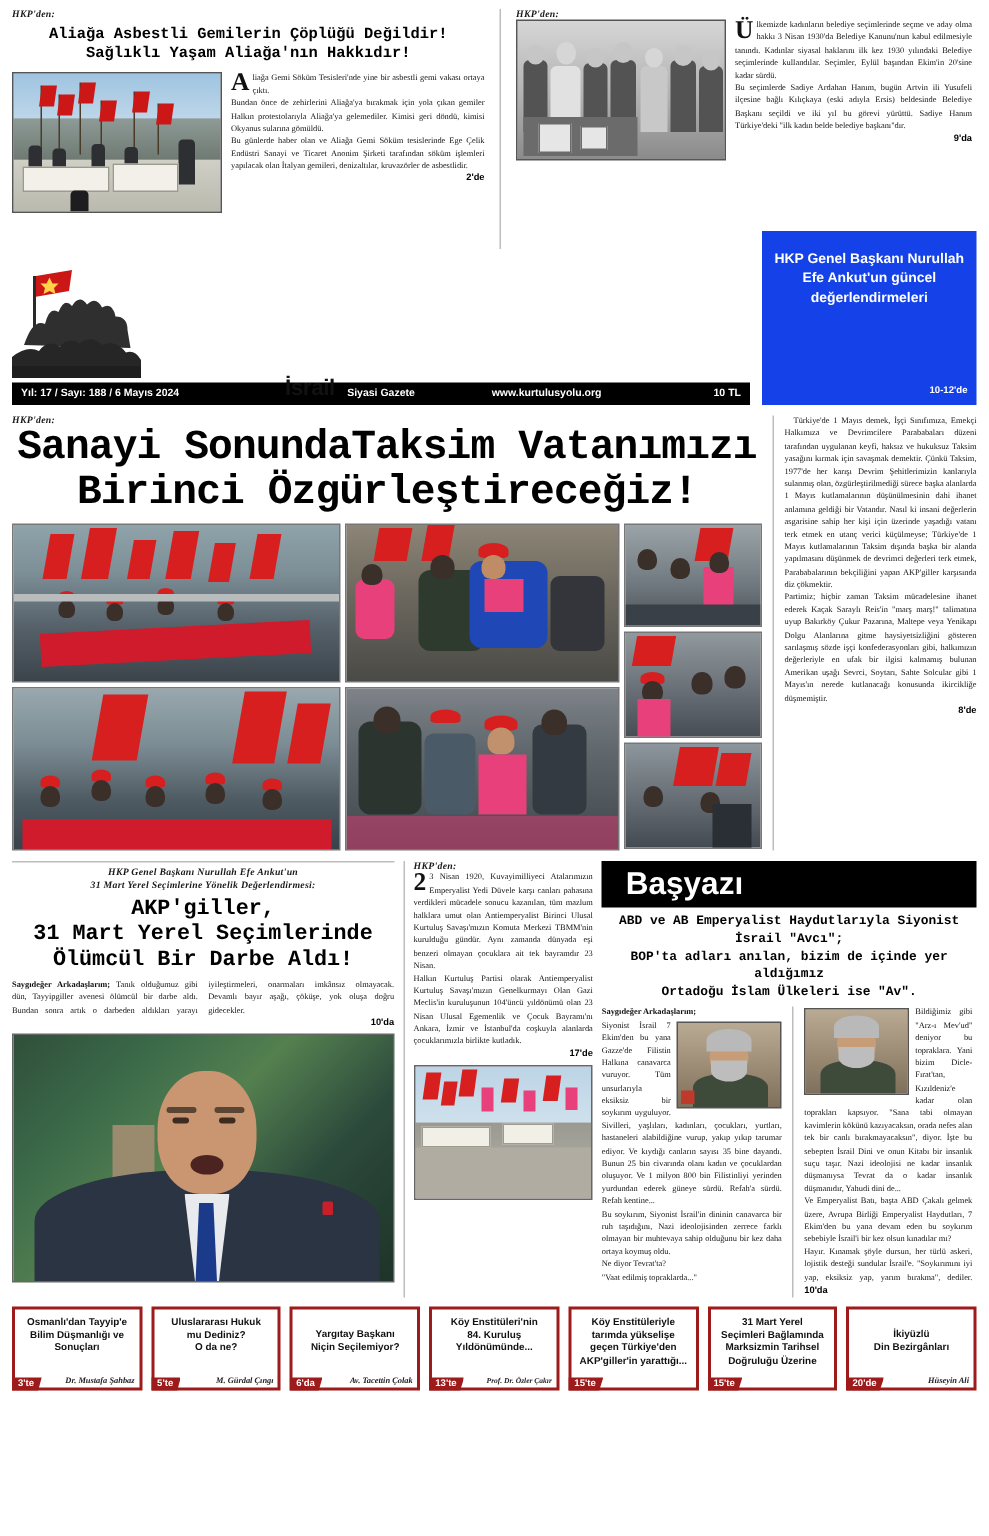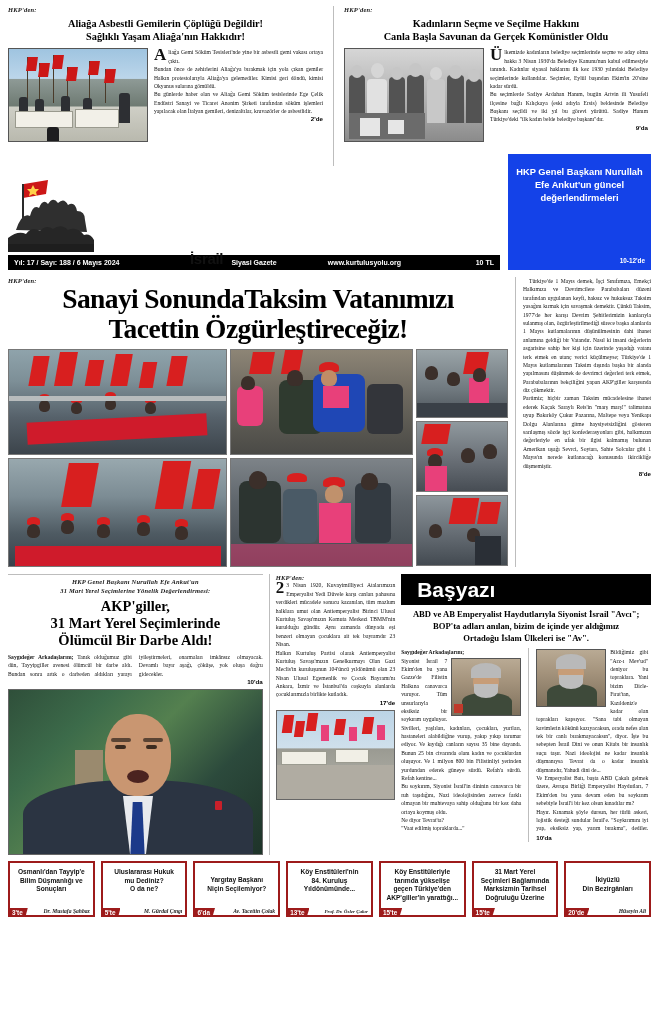--- a/index.html
+++ b/index.html
@@ -12,21 +12,21 @@
     position: relative;
   }
   .page { width:659px; height:1024px; position:relative; padding:6px 8px 0 8px; }
 
   
   .kicker {
     font-family: "Liberation Serif", serif;
     font-style: italic; font-weight:700;
     font-size: 6.5px; color:#1a1a1a; letter-spacing:.2px;
   }
-  .hl-sans { font-family:Liberation Serif, serif; font-weight:700; color:#000; }
+  .hl-sans { font-family:Liberation Mono, monospace; font-weight:700; color:#000; }
   .body-serif {
     font-family:"Liberation Serif", serif;
     font-size:5.6px; line-height:1.5; color:#111;
     text-align: justify; hyphens:auto;
   }
   .pageref { font-family:"Liberation Sans",sans-serif; font-weight:700; font-size:6.2px; color:#000; }
 
   
   .top-row { display:flex; gap:10px; height:160px; }
   .top-col { width:315px; position:relative; }
@@ -229,22 +229,20 @@
           <div class="body-serif dropcap" style="white-space:pre-line">Aliağa Gemi Söküm Tesisleri'nde yine bir asbestli gemi vakası ortaya çıktı.
 Bundan önce de zehirlerini Aliağa'ya bırakmak için yola çıkan gemiler Halkın protestolarıyla Aliağa'ya gelemediler. Kimisi geri döndü, kimisi Okyanus sularına gömüldü.
 Bu günlerde haber olan ve Aliağa Gemi Söküm tesislerinde Ege Çelik Endüstri Sanayi ve Ticaret Anonim Şirketi tarafından söküm işlemleri yapılacak olan İtalyan gemileri, denizaltılar, kruvazörler de asbestlidir.</div>
           <div class="right-end pageref">2'de</div>
         </div>
       </div>
     </div>
 
     <div class="top-col right">
       <div class="kicker">HKP'den:</div>
-      <div class="top-head hl-sans" style="white-space:pre-line">Kadınların Seçme ve Seçilme Hakkını
-Canla Başla Savunan da Gerçek Komünistler Oldu</div>
       <div class="top-body">
         <div class="top-photo ph-hist">
           <div class="p" style="left:4px;top:26px;width:16px;height:48px"></div>
             <div class="head" style="left:6px;top:16px;width:12px;height:13px"></div>
           <div class="p" style="left:22px;top:30px;width:20px;height:44px;background:#e3e1dd"></div>
             <div class="head" style="left:26px;top:14px;width:13px;height:15px;background:#d9d6d1"></div>
           <div class="p" style="left:44px;top:28px;width:16px;height:46px"></div>
             <div class="head" style="left:46px;top:18px;width:12px;height:13px"></div>
           <div class="p" style="left:62px;top:26px;width:17px;height:48px"></div>
             <div class="head" style="left:64px;top:14px;width:13px;height:14px"></div>
@@ -294,21 +292,21 @@
     <div class="mast-right">
       <span>HKP Genel Başkanı Nurullah Efe Ankut'un güncel değerlendirmeleri</span>
       <span class="ref">10-12'de</span>
     </div>
   </div>
 
   <div class="main-wrap">
     <div class="main-left">
       <div class="kicker">HKP'den:</div>
       <div class="big-head hl-sans">Sanayi SonundaTaksim Vatanımızı</div>
-      <div class="big-head hl-sans">Tacettin Özgürleştireceğiz!</div>
+      <div class="big-head hl-sans">Birinci Özgürleştireceğiz!</div>
 
       <div class="collage">
         <div class="col-a">
           <div class="cell crowd" style="height:106px">
             <div class="rf" style="left:22px;top:6px;width:16px;height:30px"></div>
             <div class="rf" style="left:48px;top:2px;width:18px;height:34px"></div>
             <div class="rf" style="left:78px;top:10px;width:15px;height:26px"></div>
             <div class="rf" style="left:104px;top:4px;width:17px;height:32px"></div>
             <div class="rf" style="left:132px;top:12px;width:14px;height:26px"></div>
             <div class="rf" style="left:160px;top:6px;width:16px;height:30px"></div>

